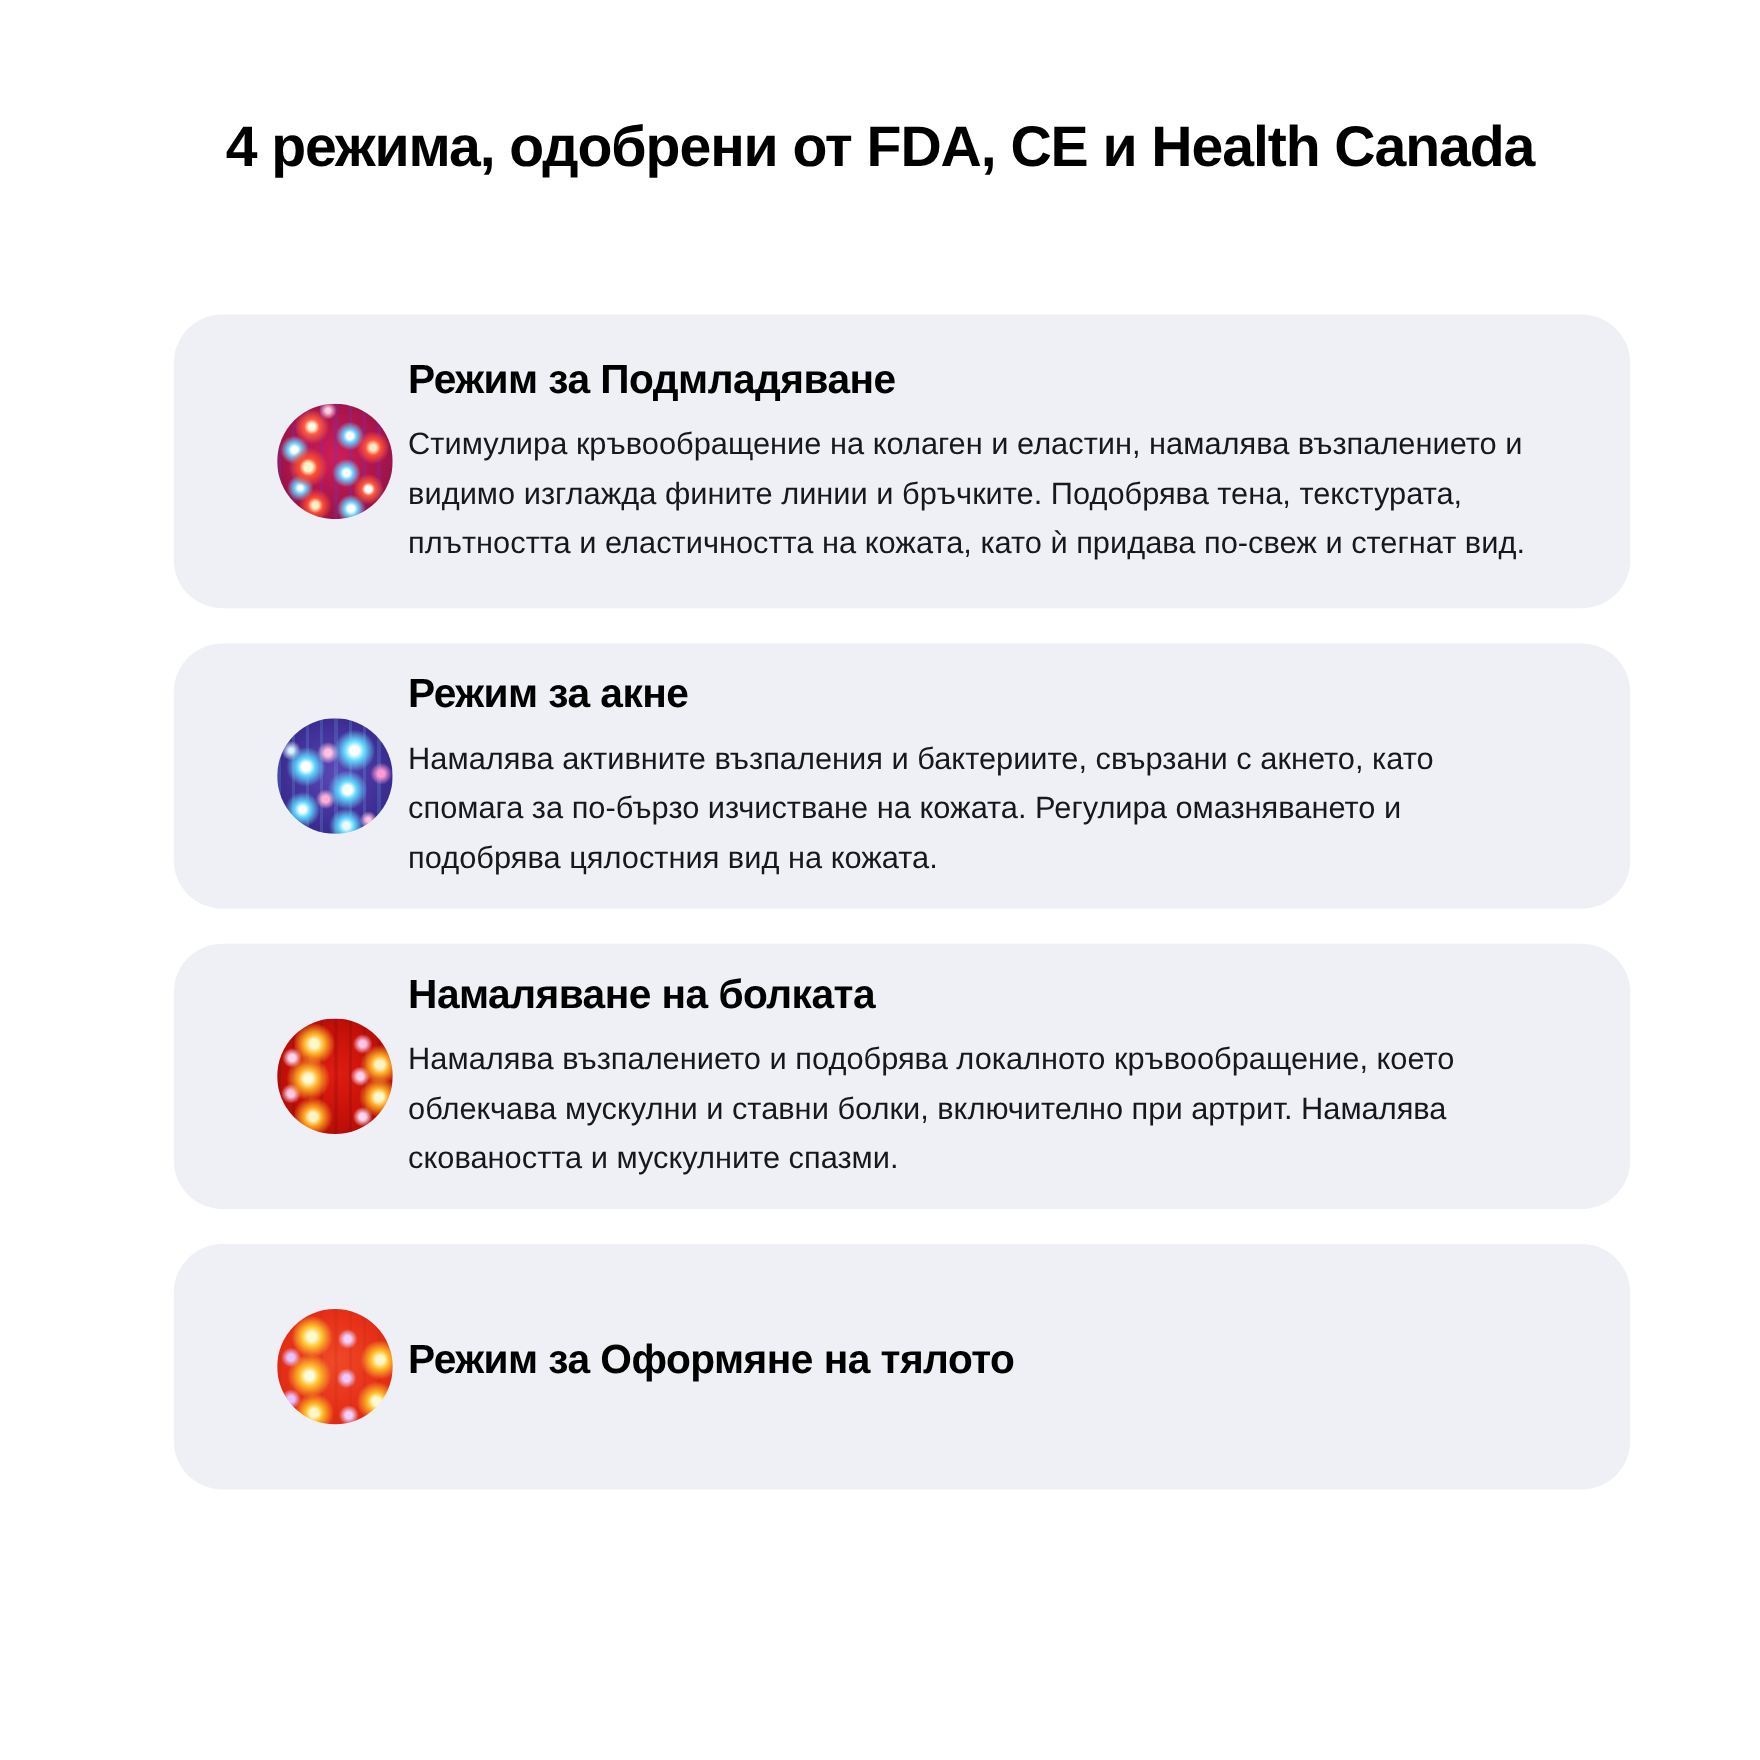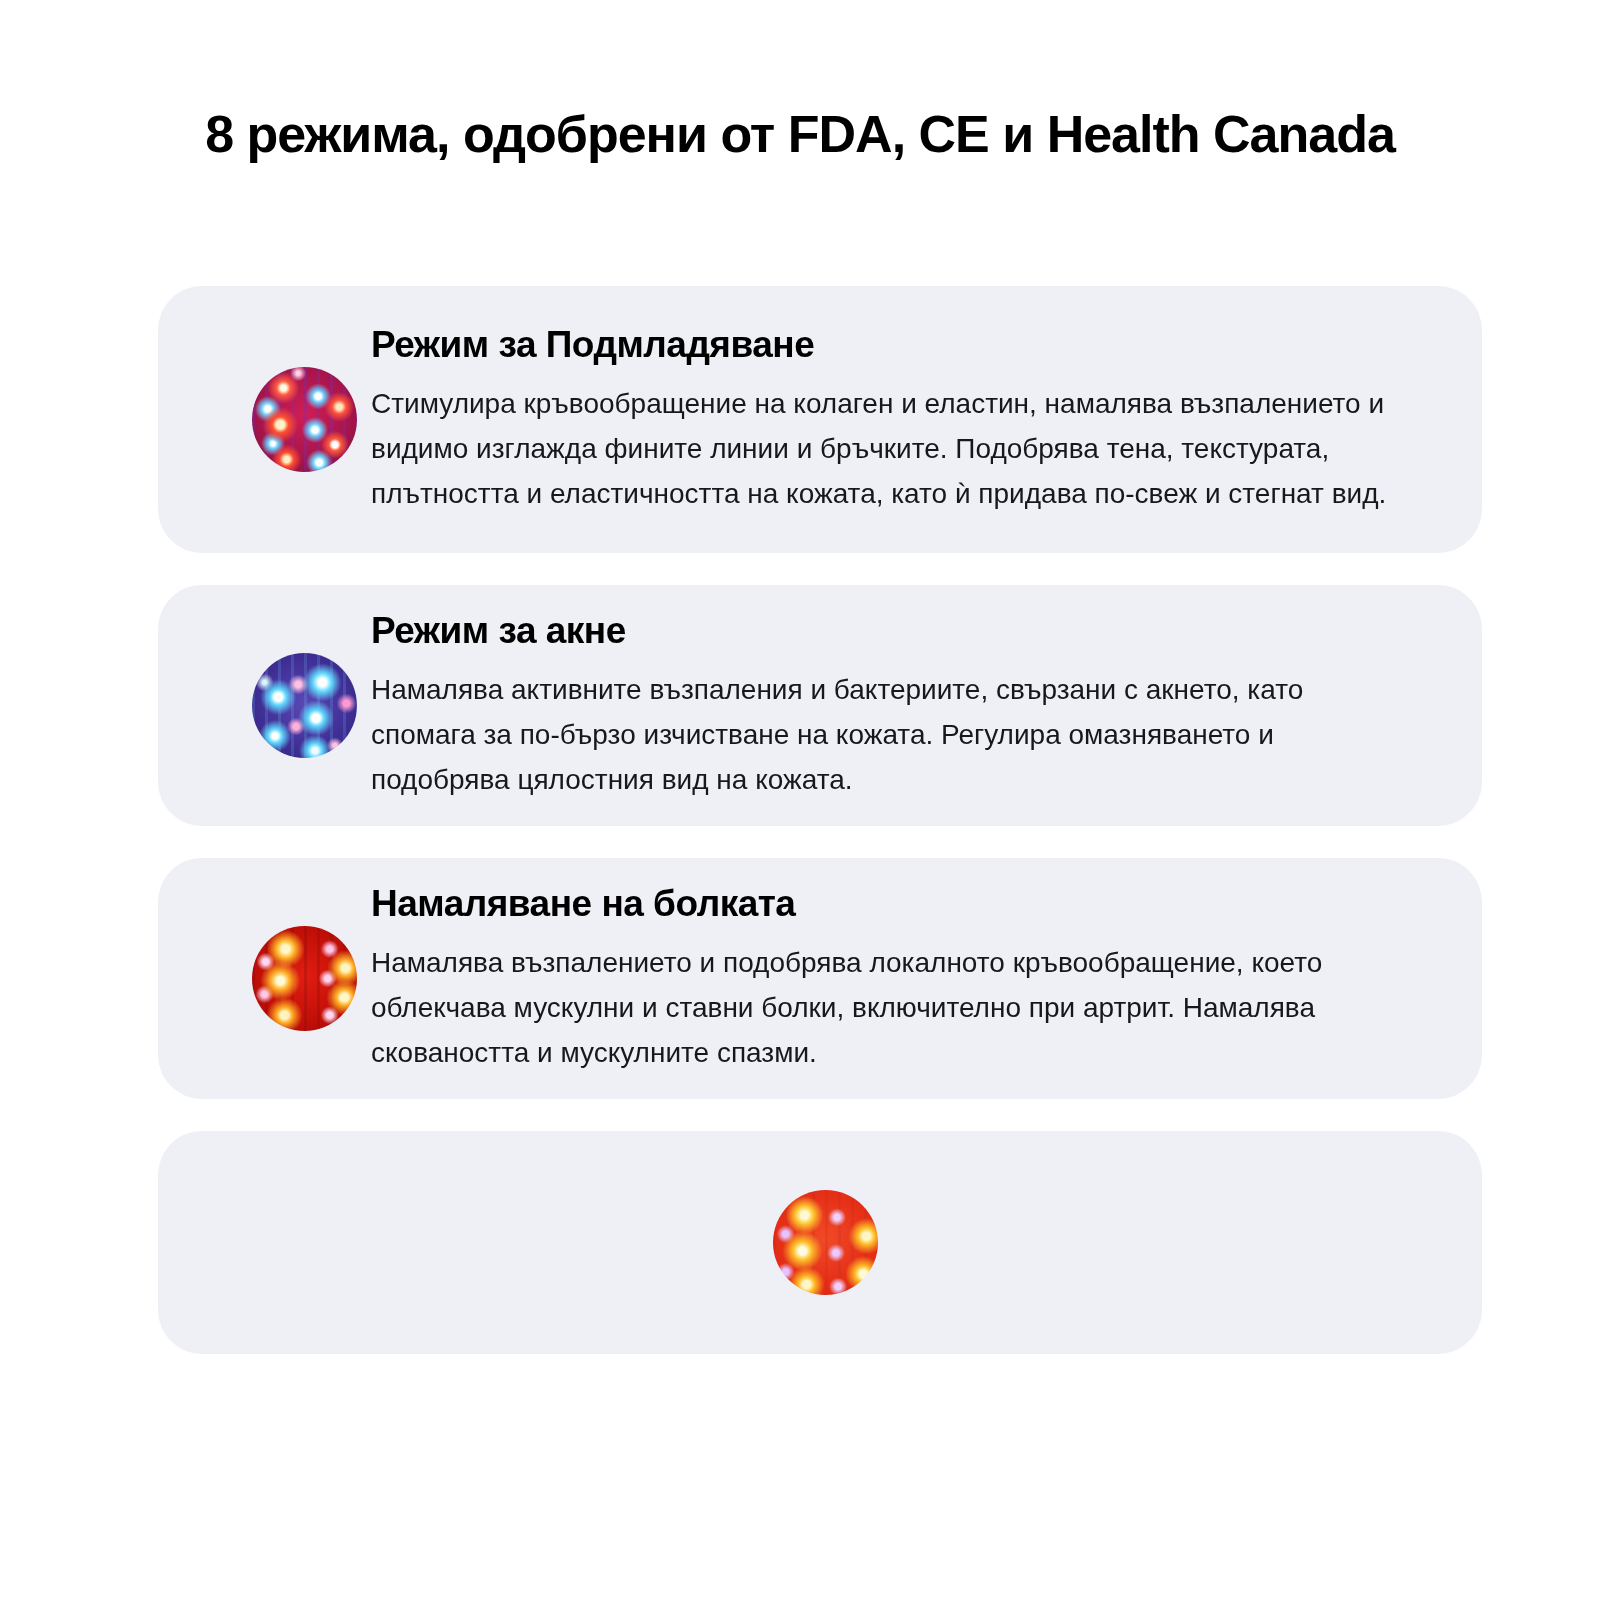--- a/index.html
+++ b/index.html
@@ -24,21 +24,20 @@
     margin:122px 118px 0 158px; 
   }
   .card{
     background:#eef0f6;
     border-radius:44px;
     display:flex;
     align-items:center;
     margin-bottom:32px;
     padding:24px 70px 24px 0;
     box-sizing:border-box;
-    justify-content:center;
   }
   .card-1{min-height:267px;}
   .card-2,.card-3,.card-4{min-height:223px;}
   .led{
     width:105px;height:105px;
     border-radius:50%;
     flex:none;
     margin-left:94px;
   }
   .card-text{
@@ -124,21 +123,21 @@
       radial-gradient(circle at 60% 60%, #ecc8ff 0 3px, rgba(200,120,255,0) 9px),
       radial-gradient(circle at 12% 78%, #e8c2ff 0 3px, rgba(200,120,255,0) 9px),
       radial-gradient(circle at 62% 92%, #f0d0ff 0 3px, rgba(200,120,255,0) 9px),
       repeating-linear-gradient(90deg, rgba(200,40,20,0.22) 0 3px, rgba(0,0,0,0) 3px 13px),
       radial-gradient(circle at 50% 46%, #f04a28 0%, #e63018 55%, #d8220e 100%);
   }
 </style>
 </head>
 <body>
 
-<h1 class="page-title">8 режима, одобрени от FDA, CE и Health Canada</h1>
+<h1 class="page-title">4 режима, одобрени от FDA, CE и Health Canada</h1>
 
 <main class="cards">
 
   <section class="card card-1">
     <div class="led" data-icon="rejuvenation-led-panel-icon"></div>
     <div class="card-text">
       <h2 class="card-title">Режим за Подмладяване</h2>
       <p class="card-body">Стимулира кръвообращение на колаген и еластин, намалява възпалението и видимо изглажда фините линии и бръчките. Подобрява тена, текстурата, плътността и еластичността на кожата, като ѝ придава по-свеж и стегнат вид.</p>
     </div>
   </section>
@@ -155,16 +154,17 @@
     <div class="led" data-icon="pain-relief-led-panel-icon"></div>
     <div class="card-text">
       <h2 class="card-title">Намаляване на болката</h2>
       <p class="card-body">Намалява възпалението и подобрява локалното кръвообращение, което облекчава мускулни и ставни болки, включително при артрит. Намалява сковаността и мускулните спазми.</p>
     </div>
   </section>
 
   <section class="card card-4">
     <div class="led" data-icon="body-shaping-led-panel-icon"></div>
     <div class="card-text">
+      <h2 class="card-title">Режим за Оформяне на тялото</h2>
     </div>
   </section>
 
 </main>
 
 </body></html>

